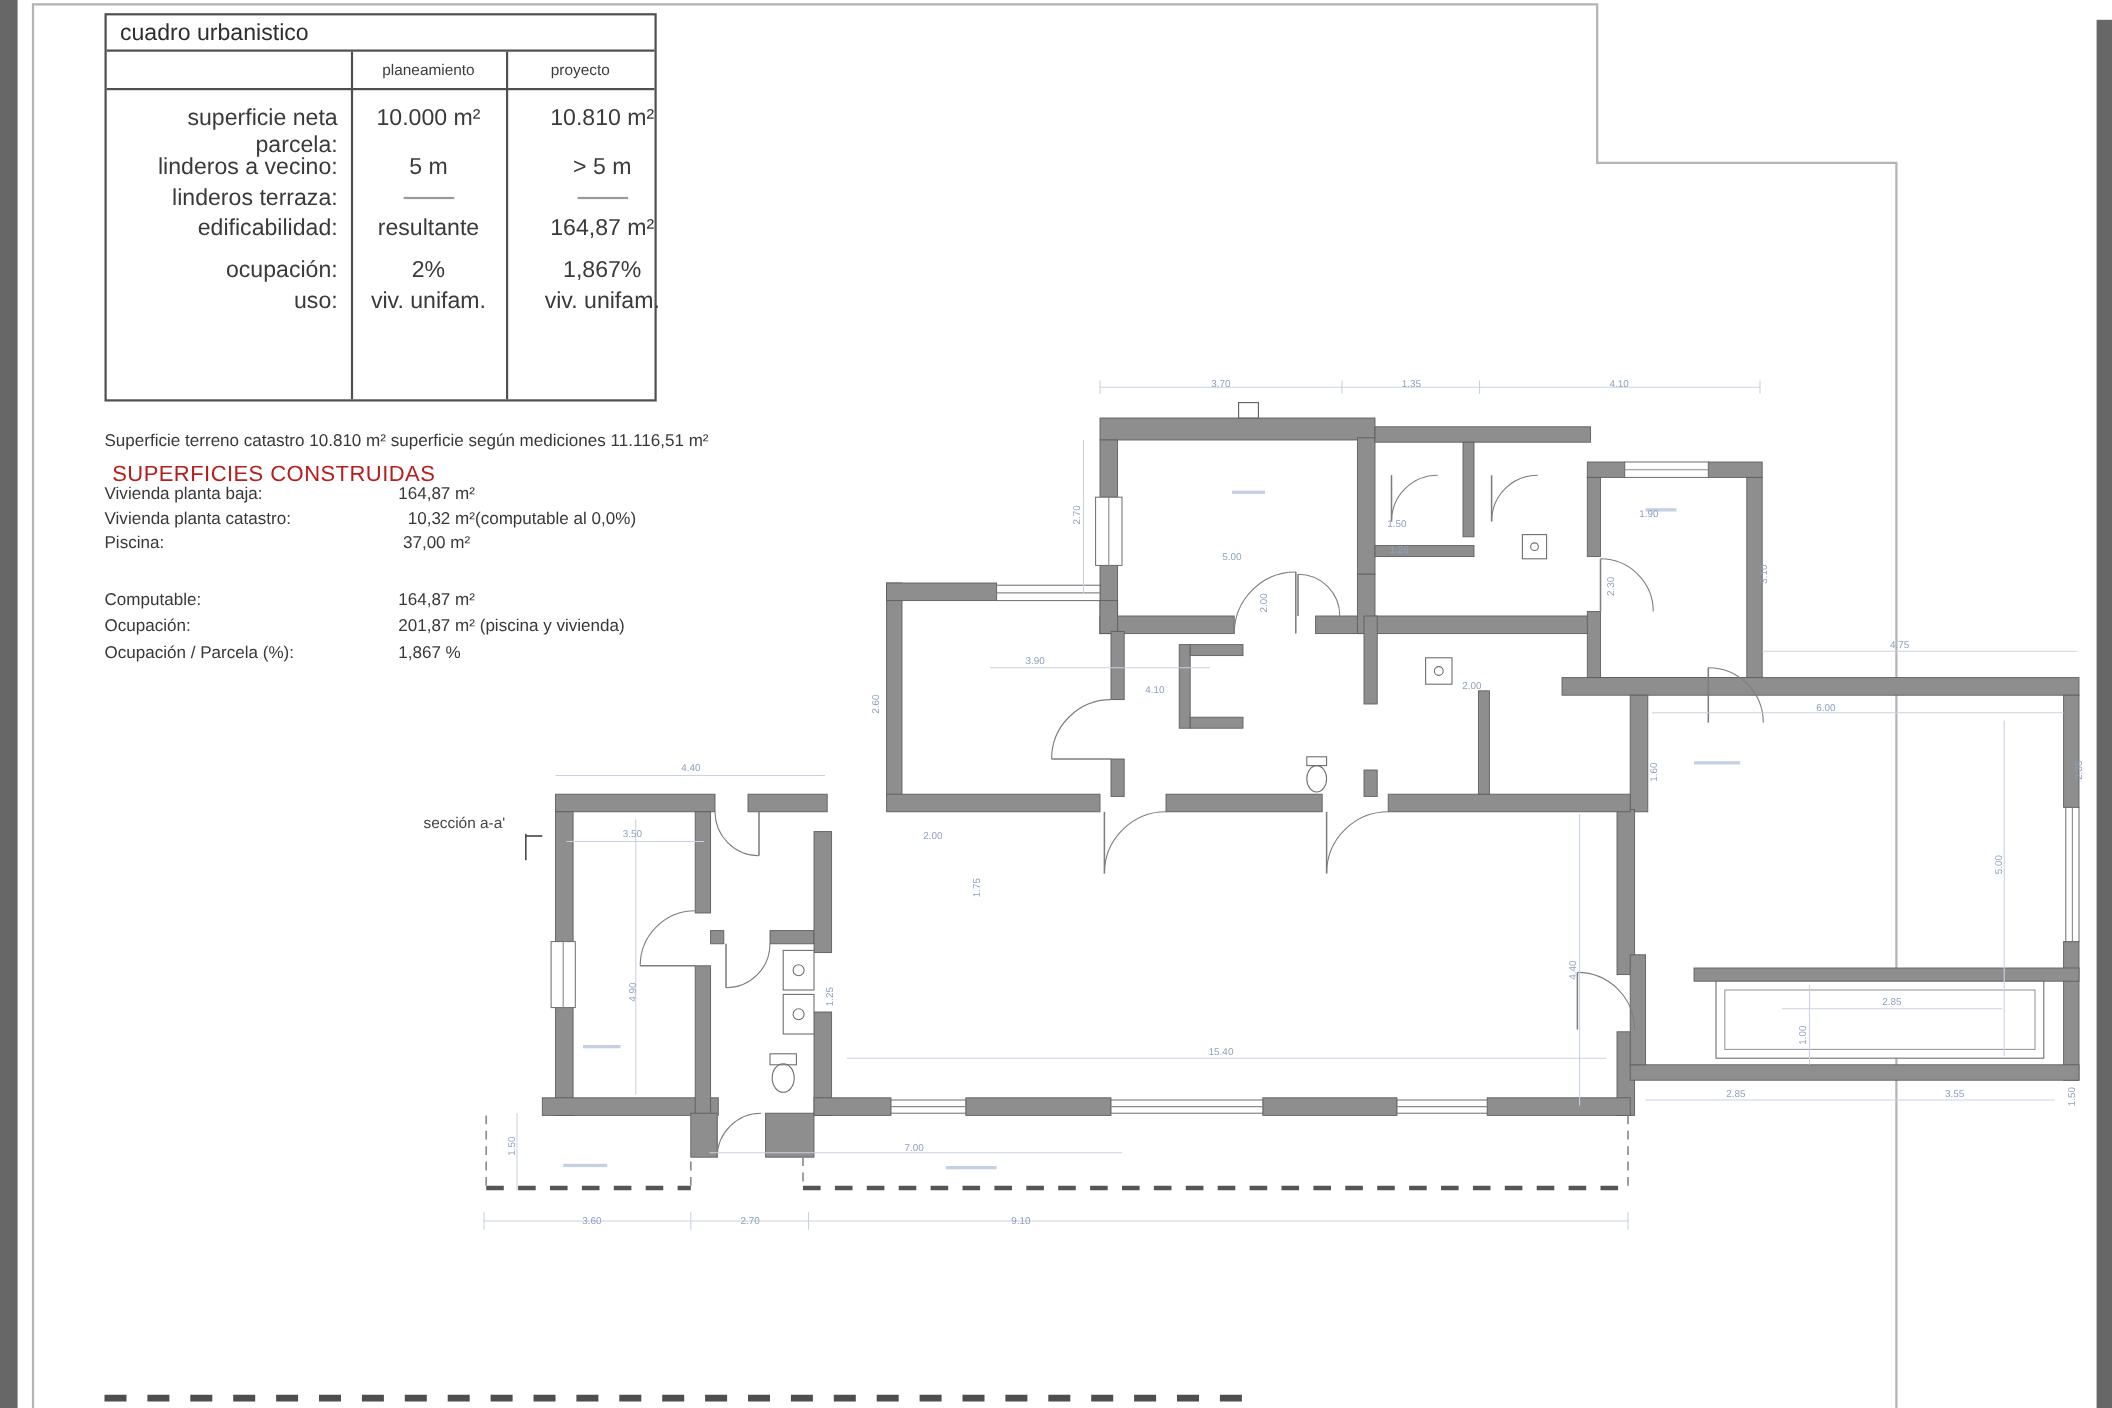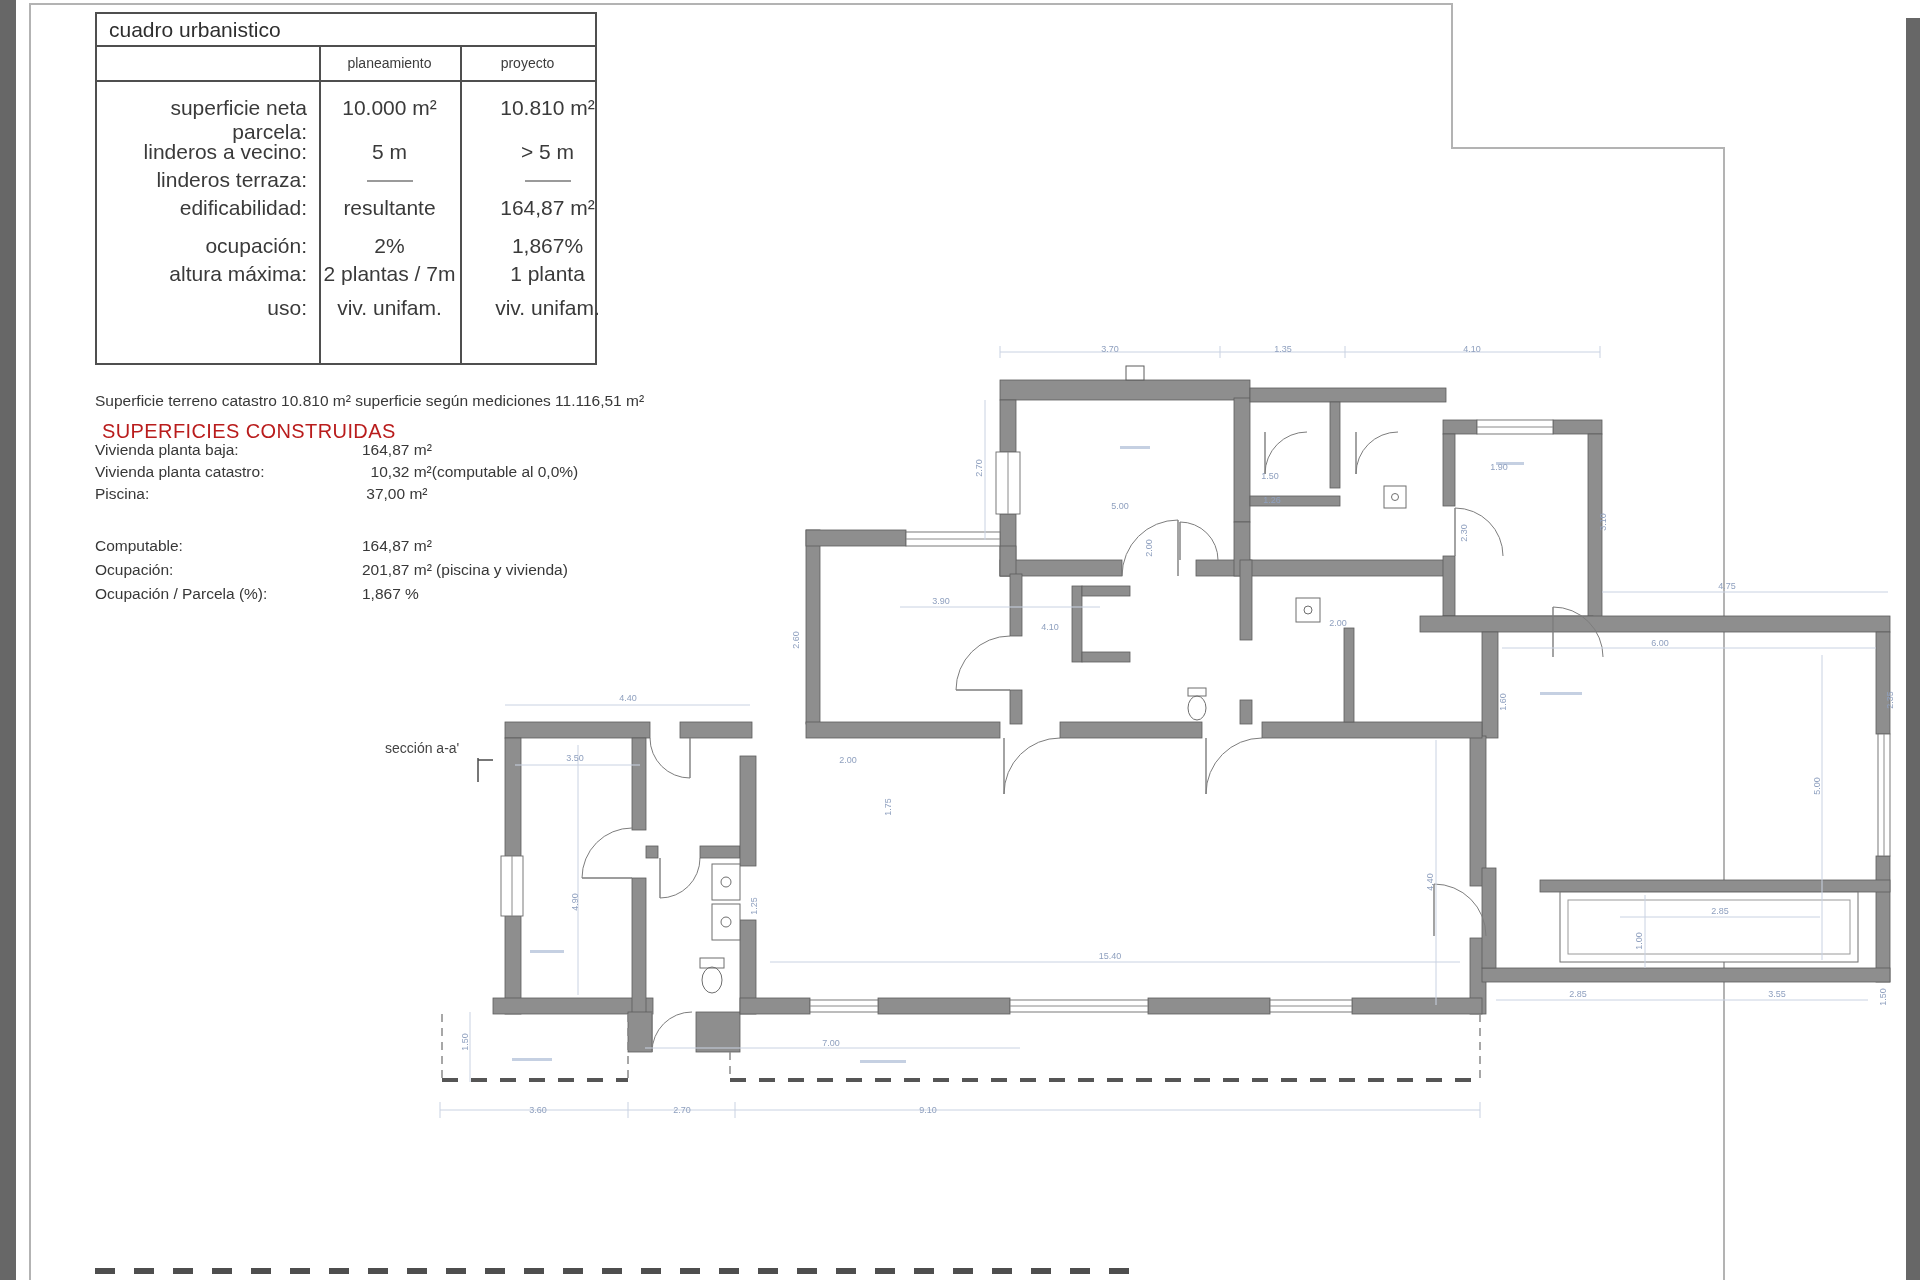--- a/index.html
+++ b/index.html
@@ -332,25 +332,20 @@
           <div class="lab">edificabilidad:</div>
           <div class="p1">resultante</div>
           <div class="p2">164,87 m²</div>
         </div>
         <div class="t-row">
           <div class="lab">ocupación:</div>
           <div class="p1">2%</div>
           <div class="p2">1,867%</div>
         </div>
         <div class="t-row">
-          <div class="lab">altura máxima:</div>
-          <div class="p1">2 plantas / 7m</div>
-          <div class="p2">1 planta</div>
-        </div>
-        <div class="t-row">
           <div class="lab">uso:</div>
           <div class="p1">viv. unifam.</div>
           <div class="p2">viv. unifam.</div>
         </div>
       </div>
   </div>
 
   <div class="note-line" style="top:392px;">Superficie terreno catastro 10.810 m² superficie según mediciones 11.116,51 m²</div>
   <div id="sup-head">SUPERFICIES CONSTRUIDAS</div>
   <div id="sup-rows">

